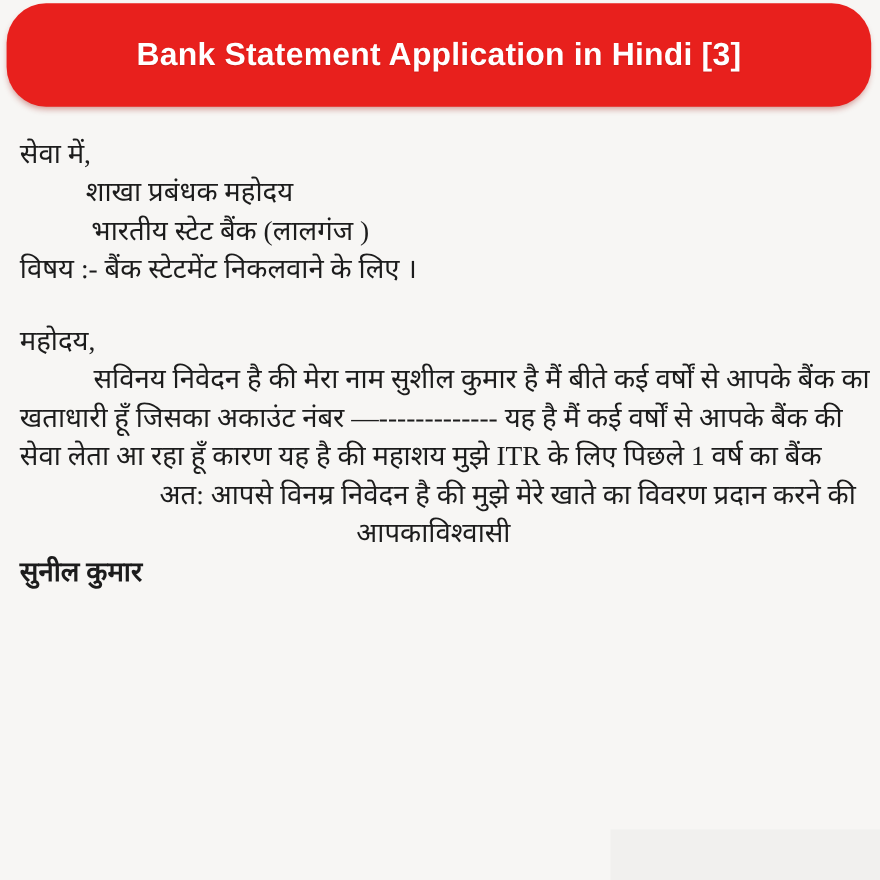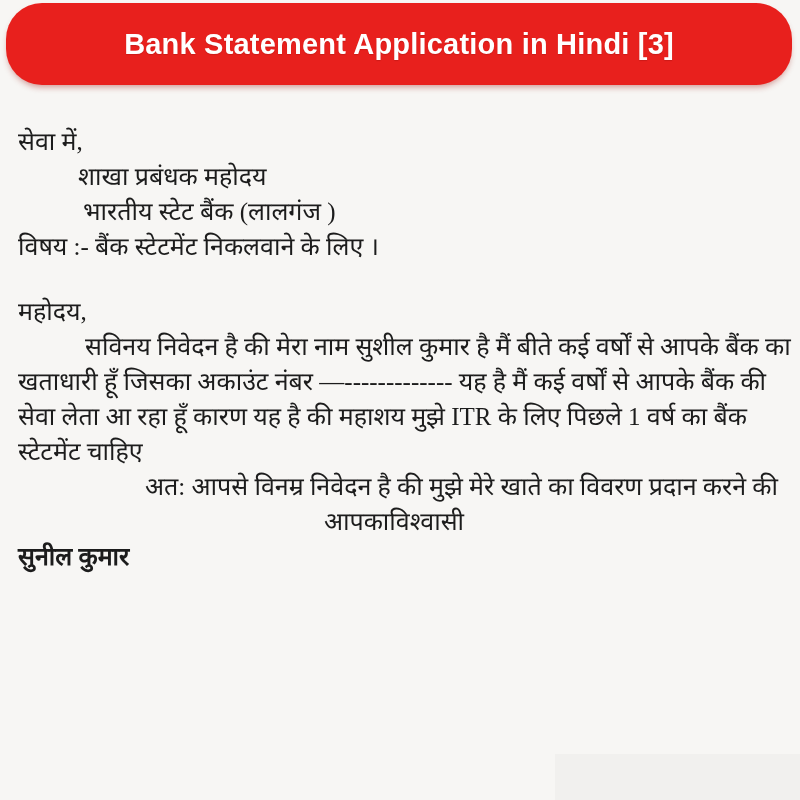--- a/index.html
+++ b/index.html
@@ -12,38 +12,38 @@
   html, body {
     width: 800px; height: 800px;
     background: var(--page-bg);
     font-family: "Liberation Serif", "DejaVu Sans", serif;
     color: var(--body-text);
     overflow: hidden;
     position: relative;
   }
   .banner {
     margin: 3px 8px 0 6px;
-    height: 82px;
+    height: 94px;
     background: var(--header-bg);
     border-radius: 36px;
     display: flex;
     align-items: center;
     justify-content: center;
     box-shadow: 0 4px 6px -2px rgba(160, 30, 25, 0.45);
   }
   .banner-title {
     font-family: "Liberation Sans", sans-serif;
     font-weight: 700;
     font-size: 29px;
     color: var(--header-text);
     letter-spacing: 0.2px;
     text-shadow: 0 1px 1px rgba(120,10,10,0.25);
   }
   .letter {
-    margin-top: 39px;
+    margin-top: 26px;
     padding: 0 18px;
     font-size: 25px;
     line-height: 35px;
   }
   .line { white-space: nowrap; }
   .ind-60  { padding-left: 60px; }
   .ind-65  { padding-left: 65px; }
   .ind-67  { padding-left: 67px; text-align: right; }
   .ind-127 { padding-left: 127px; }
   .gap-30 { height: 30px; }
@@ -68,21 +68,20 @@
   <div class="line ind-60">शाखा प्रबंधक महोदय</div>
   <div class="line ind-65">भारतीय स्टेट बैंक (लालगंज )</div>
   <div class="line">विषय :- बैंक स्टेटमेंट निकलवाने के लिए ।</div>
 
   <div class="gap-30"></div>
 
   <div class="line">महोदय,</div>
   <div class="line ind-67">सविनय निवेदन है की मेरा नाम सुशील कुमार है मैं बीते कई वर्षों से आपके बैंक का</div>
   <div class="line">खताधारी हूँ जिसका अकाउंट नंबर —------------- यह है मैं कई वर्षों से आपके बैंक की</div>
   <div class="line">सेवा लेता आ रहा हूँ कारण यह है की महाशय मुझे ITR के लिए पिछले 1 वर्ष का बैंक</div>
-  <div class="line">स्टेटमेंट चाहिए</div>
   <div class="line ind-127">अत: आपसे विनम्र निवेदन है की मुझे मेरे खाते का विवरण प्रदान करने की</div>
 
   <div>
     <div class="line sig-closing">आपकाविश्वासी</div>
     <div class="line sig-name">सुनील कुमार</div>
   </div>
 </div>
 
 <div class="corner-artifact"></div>
 

